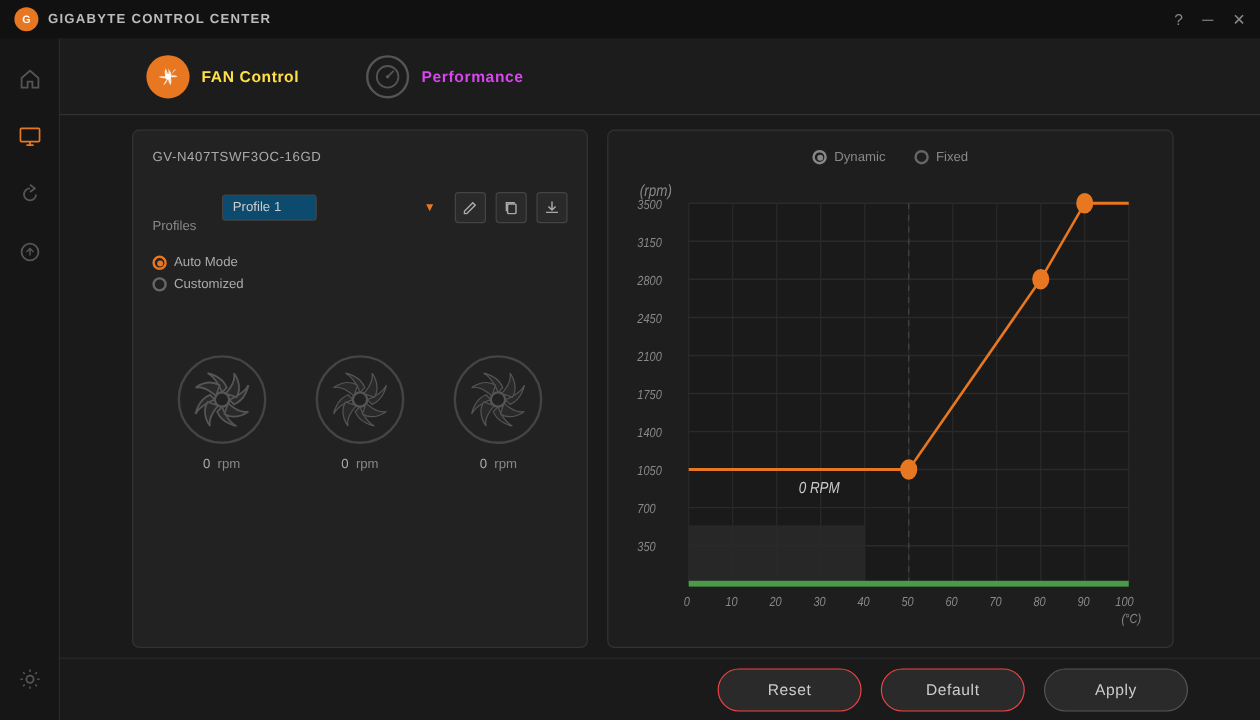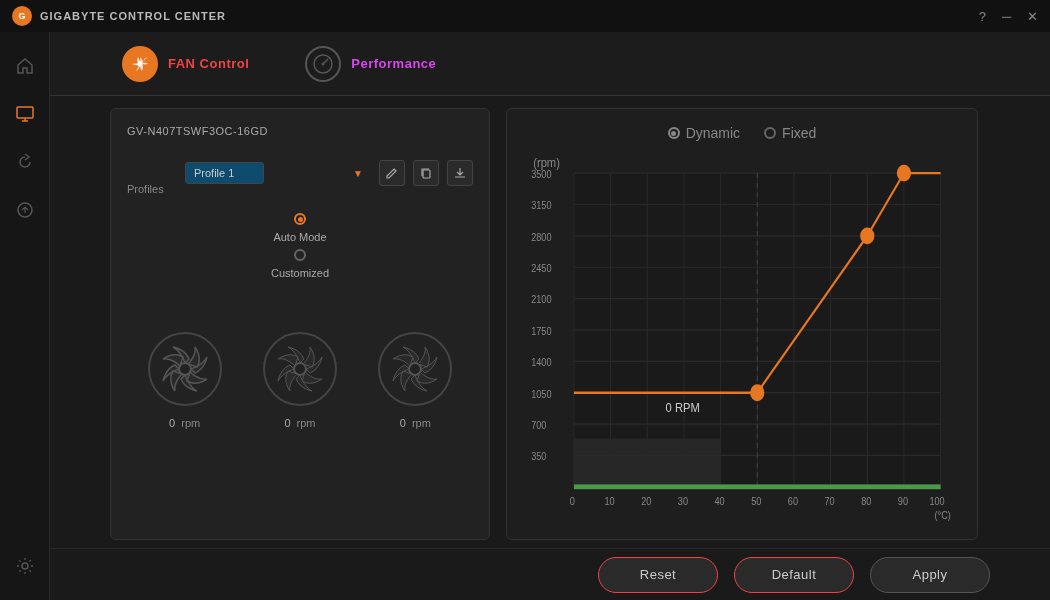--- a/index.html
+++ b/index.html
@@ -83,21 +83,21 @@
     }
     .nav-tab:not(.active) .nav-tab-icon {
       background: transparent;
       border: 2px solid #555;
     }
     .nav-tab-label {
       font-size: 13px;
       font-weight: 600;
       letter-spacing: 0.5px;
     }
-    .nav-tab.active .nav-tab-label { color: #ef4444; }
+    .nav-tab.active .nav-tab-label { color: #fde047; }
 
     
     #main {
       display: flex;
       height: calc(600px - 32px - 64px - 52px);
       padding: 12px 72px 8px 60px;
       gap: 16px;
     }
 
     
@@ -190,21 +190,20 @@
       transition: right 0.2s;
     }
 
     
     .radio-option {
       display: flex;
       align-items: center;
       gap: 6px;
       margin-bottom: 6px;
       cursor: pointer;
-      flex-direction: column;
     }
     .radio-dot {
       width: 12px; height: 12px;
       border-radius: 50%;
       border: 2px solid #666;
       display: flex; align-items: center; justify-content: center;
     }
     .radio-dot.active {
       border-color: #e87722;
     }
@@ -275,25 +274,26 @@
     }
     .chart-radio-circle.active {
       border-color: #888;
     }
     .chart-radio-circle.active::after {
       content: '';
       width: 5px; height: 5px;
       border-radius: 50%;
       background: #888;
     }
-    .chart-radio-label { font-size: 14px; color: #888; }
+    .chart-radio-label { font-size: 11px; color: #888; }
 
     #chart-container {
       flex: 1;
       position: relative;
+      font-style: italic;
     }
 
     #chart-svg {
       width: 100%;
       height: 100%;
     }
 
     
     #bottom-bar {
       height: 52px;

